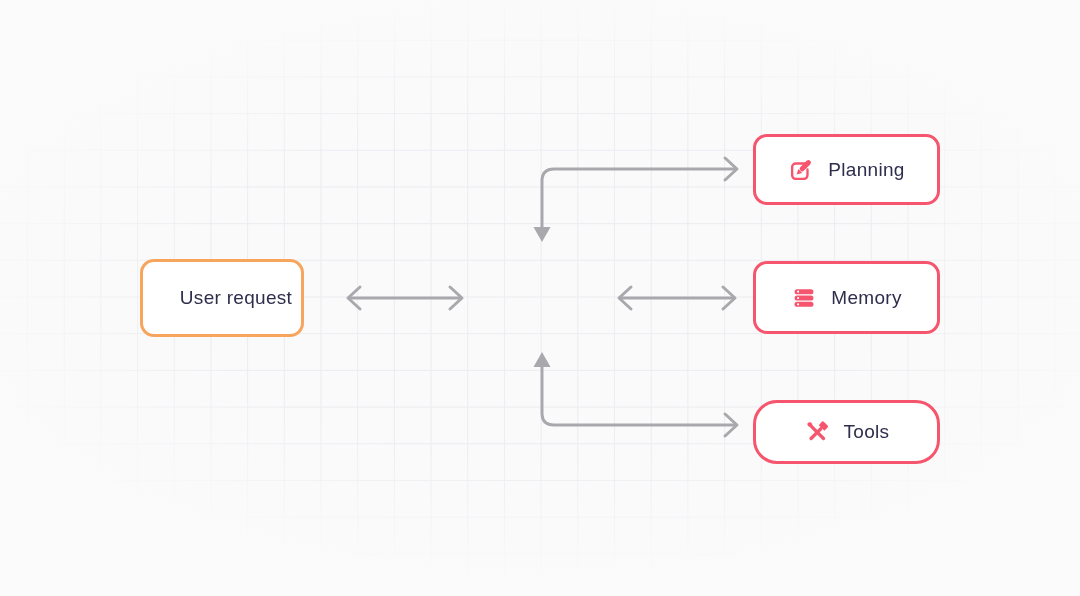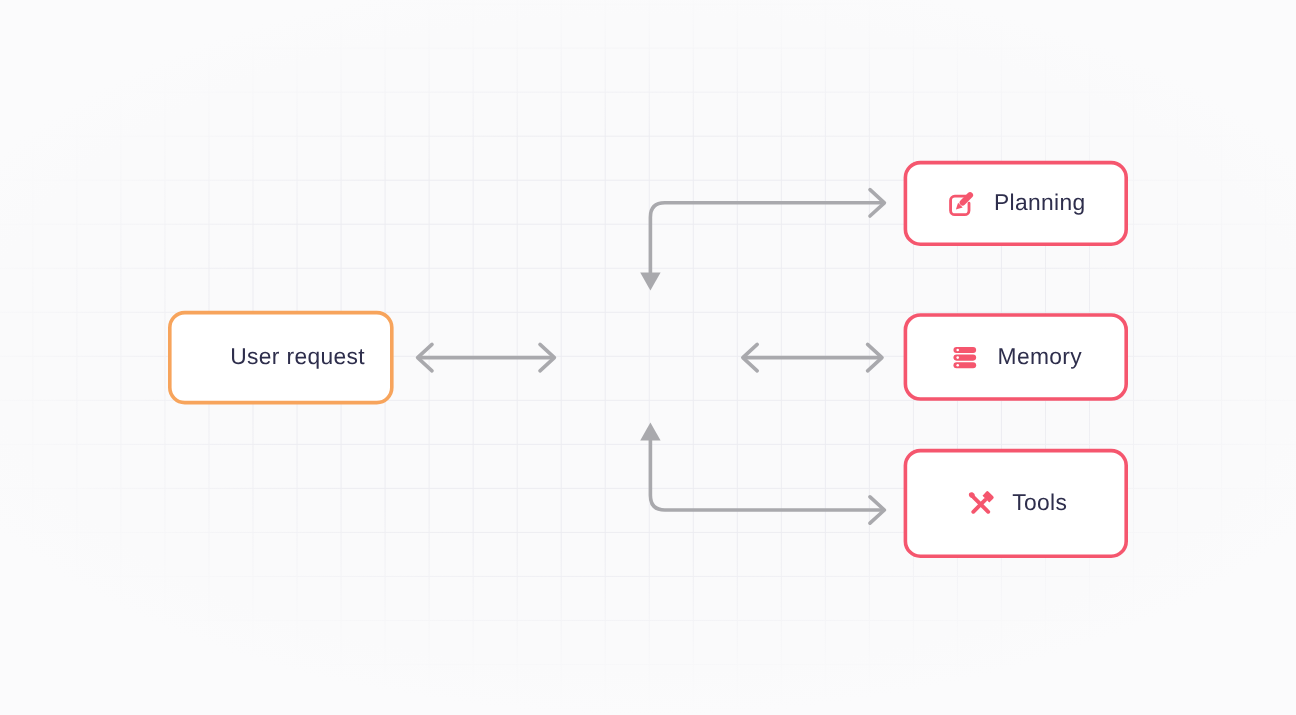--- a/index.html
+++ b/index.html
@@ -22,25 +22,25 @@
       rgba(250,250,251,0) 55%, rgba(250,250,251,0.85) 88%, #FBFBFC 100%);
     pointer-events:none;
   }
   .arrows{position:absolute;inset:0;}
   .node{
     position:absolute;box-sizing:border-box;
     background:#FFFFFF;border:3px solid #ccc;border-radius:14px;
     display:flex;align-items:center;justify-content:center;gap:14px;
     color:#2E2E4C;font-size:19px;font-weight:500;letter-spacing:.3px;
   }
-  .node-user   {left:140px;top:259px;width:188px;height:78px;border-color:#F7A45C;padding-left:28px;}
+  .node-user   {left:140px;top:259px;width:164px;height:78px;border-color:#F7A45C;padding-left:28px;}
   .node-agent  {left:477px;top:259px;width:125px;height:78px;border-color:#12C771;}
   .node-plan   {left:753px;top:134px;width:187px;height:71px;border-color:#F5566E;}
   .node-memory {left:753px;top:261px;width:187px;height:73px;border-color:#F5566E;}
-  .node-tools  {left:753px;top:374px;width:187px;height:91px;border-color:#F5566E;}
+  .node-tools  {left:753px;top:400px;width:187px;height:64px;border-color:#F5566E;border-radius:24px;}
   .icon{width:26px;height:26px;flex:0 0 auto;display:block;}
   .label{white-space:nowrap;}
 </style>
 </head>
 <body>
 
 <div class="canvas">
   <div class="grid"></div>
   <div class="grid-fade"></div>
 

